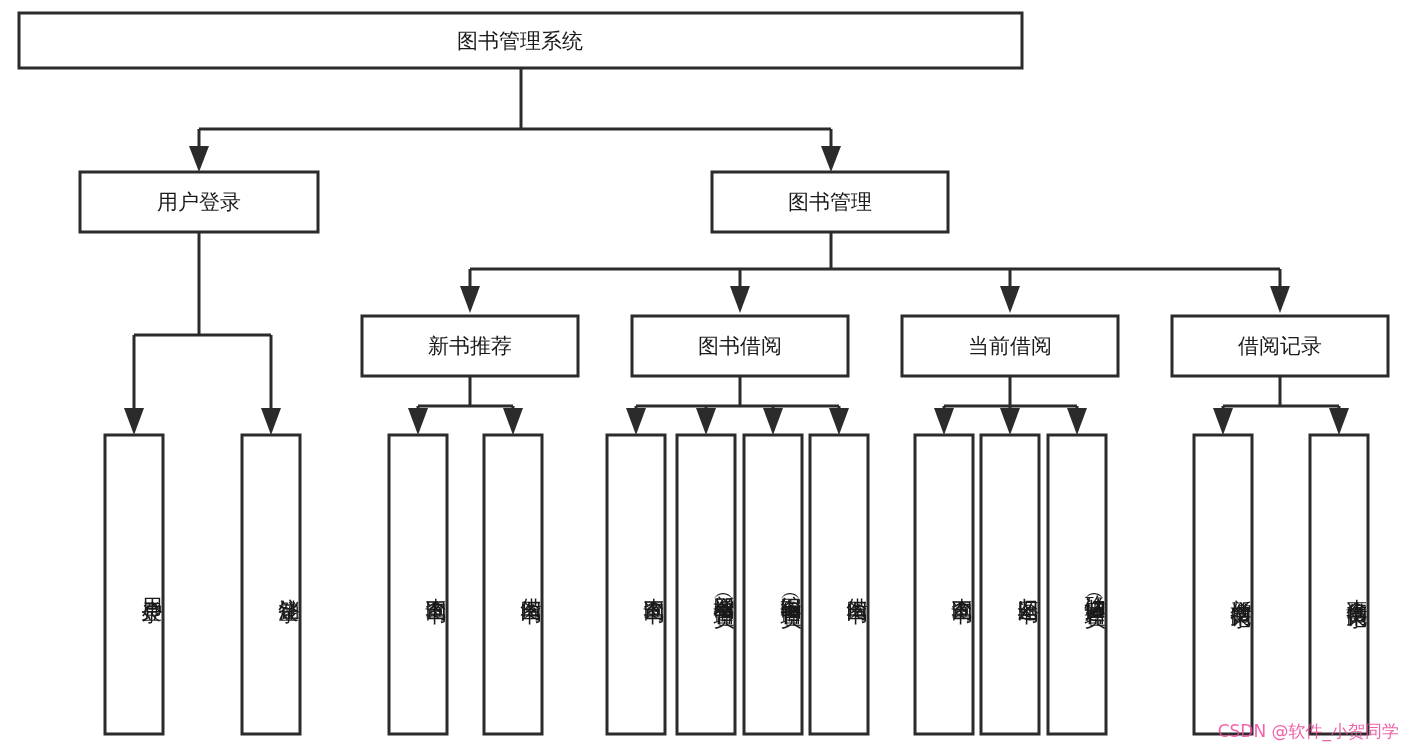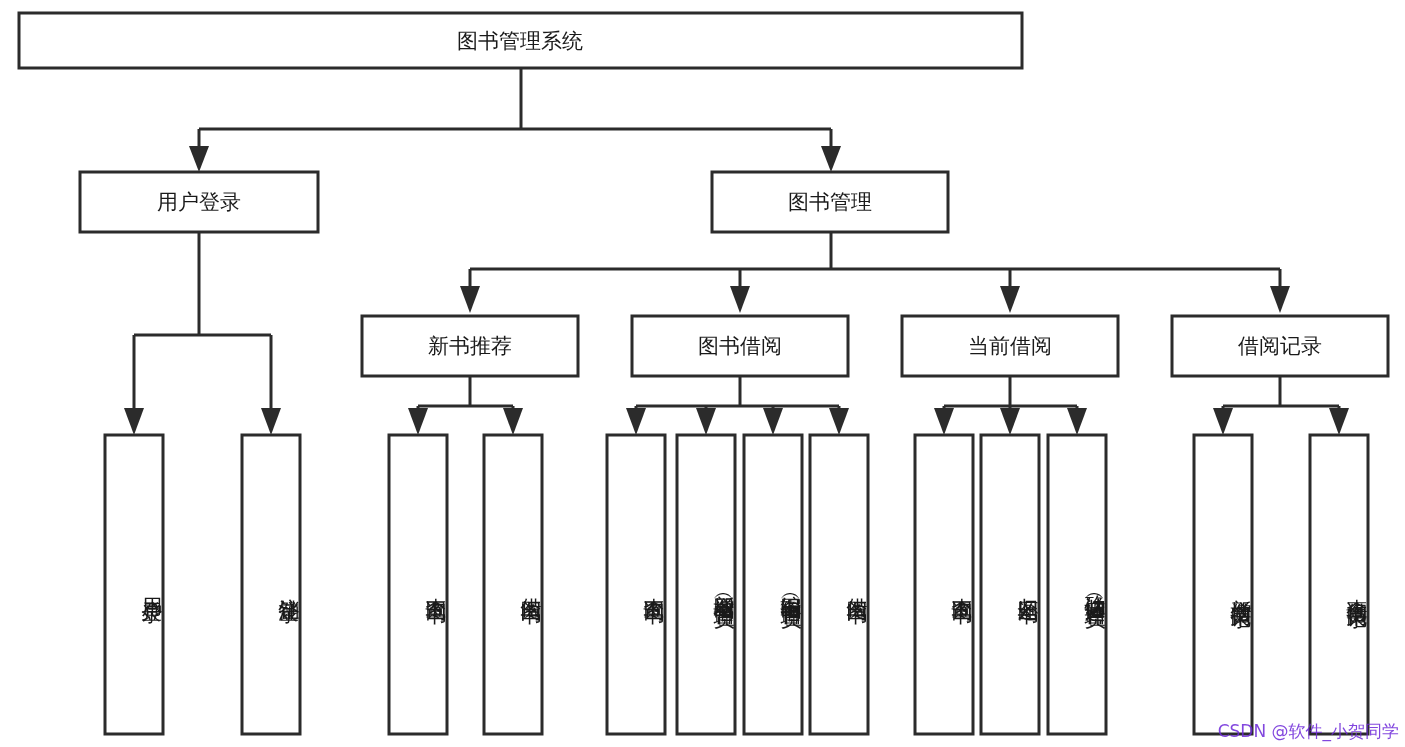--- a/index.html
+++ b/index.html
@@ -65,21 +65,21 @@
   .leaf-hit {
     position: absolute;
     background: transparent;
   }
   #watermark {
     position: absolute;
     right: 6px;
     bottom: 4px;
     font-family: "DejaVu Sans", "Liberation Sans", sans-serif;
     font-size: 17px;
-    color: #6d28d9;
+    color: #ec4899;
     opacity: 0.85;
     white-space: nowrap;
     pointer-events: none;
   }
 </style>
 </head>
 <body>
 
 <div id="diagram-root">
 

